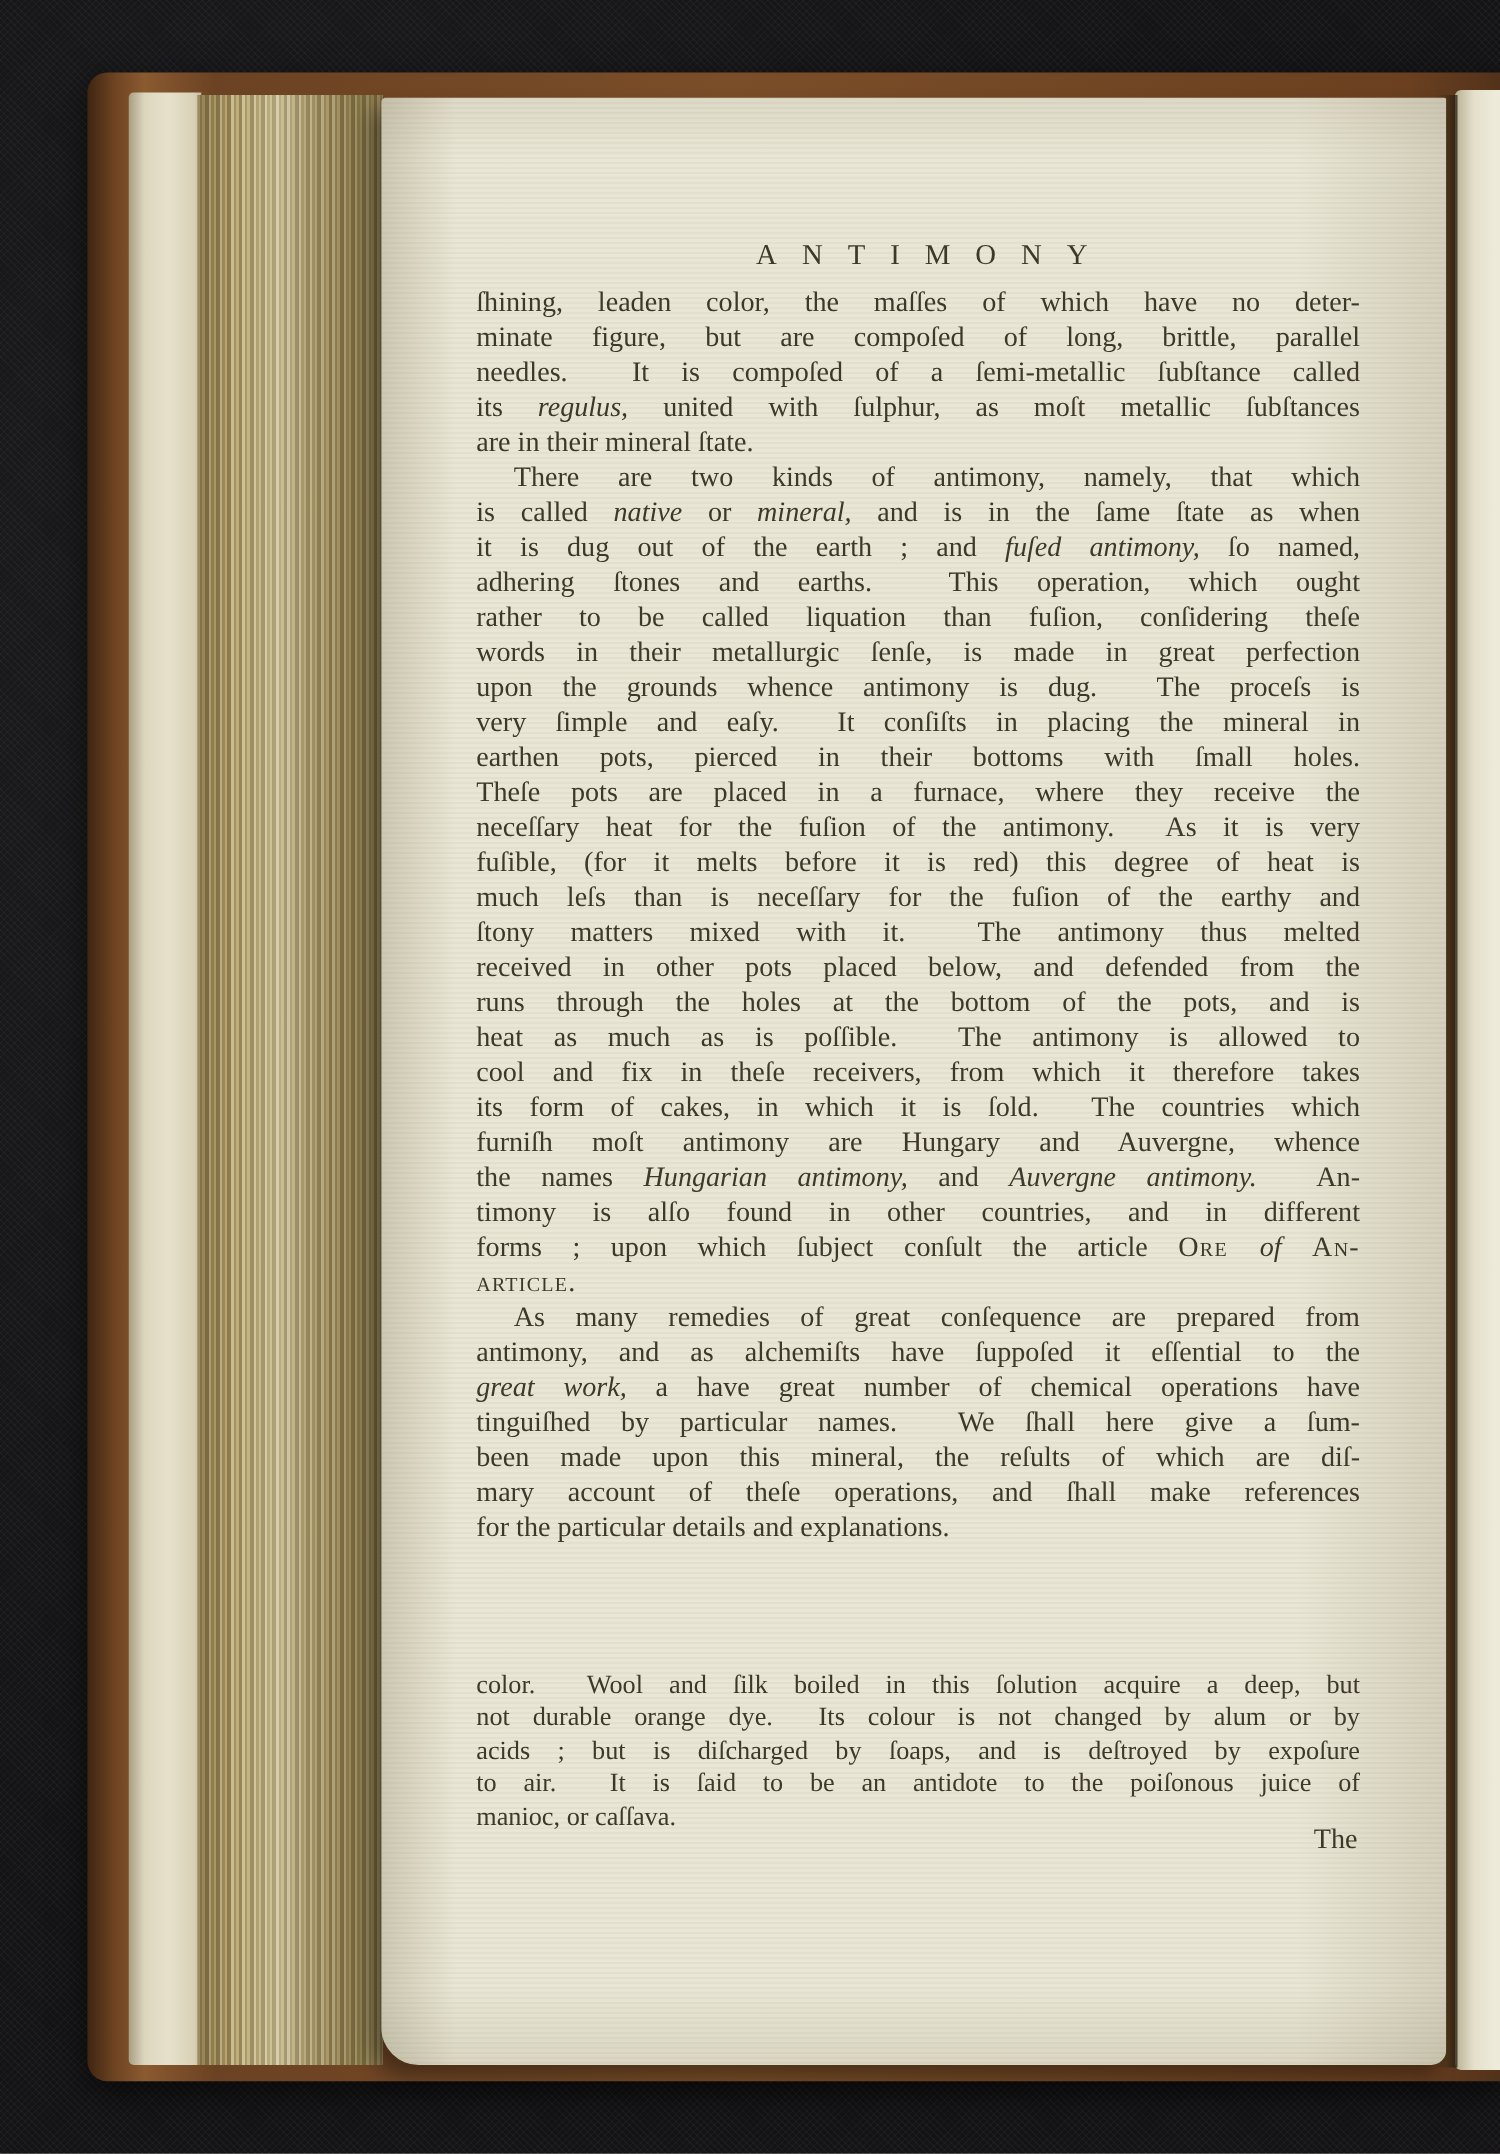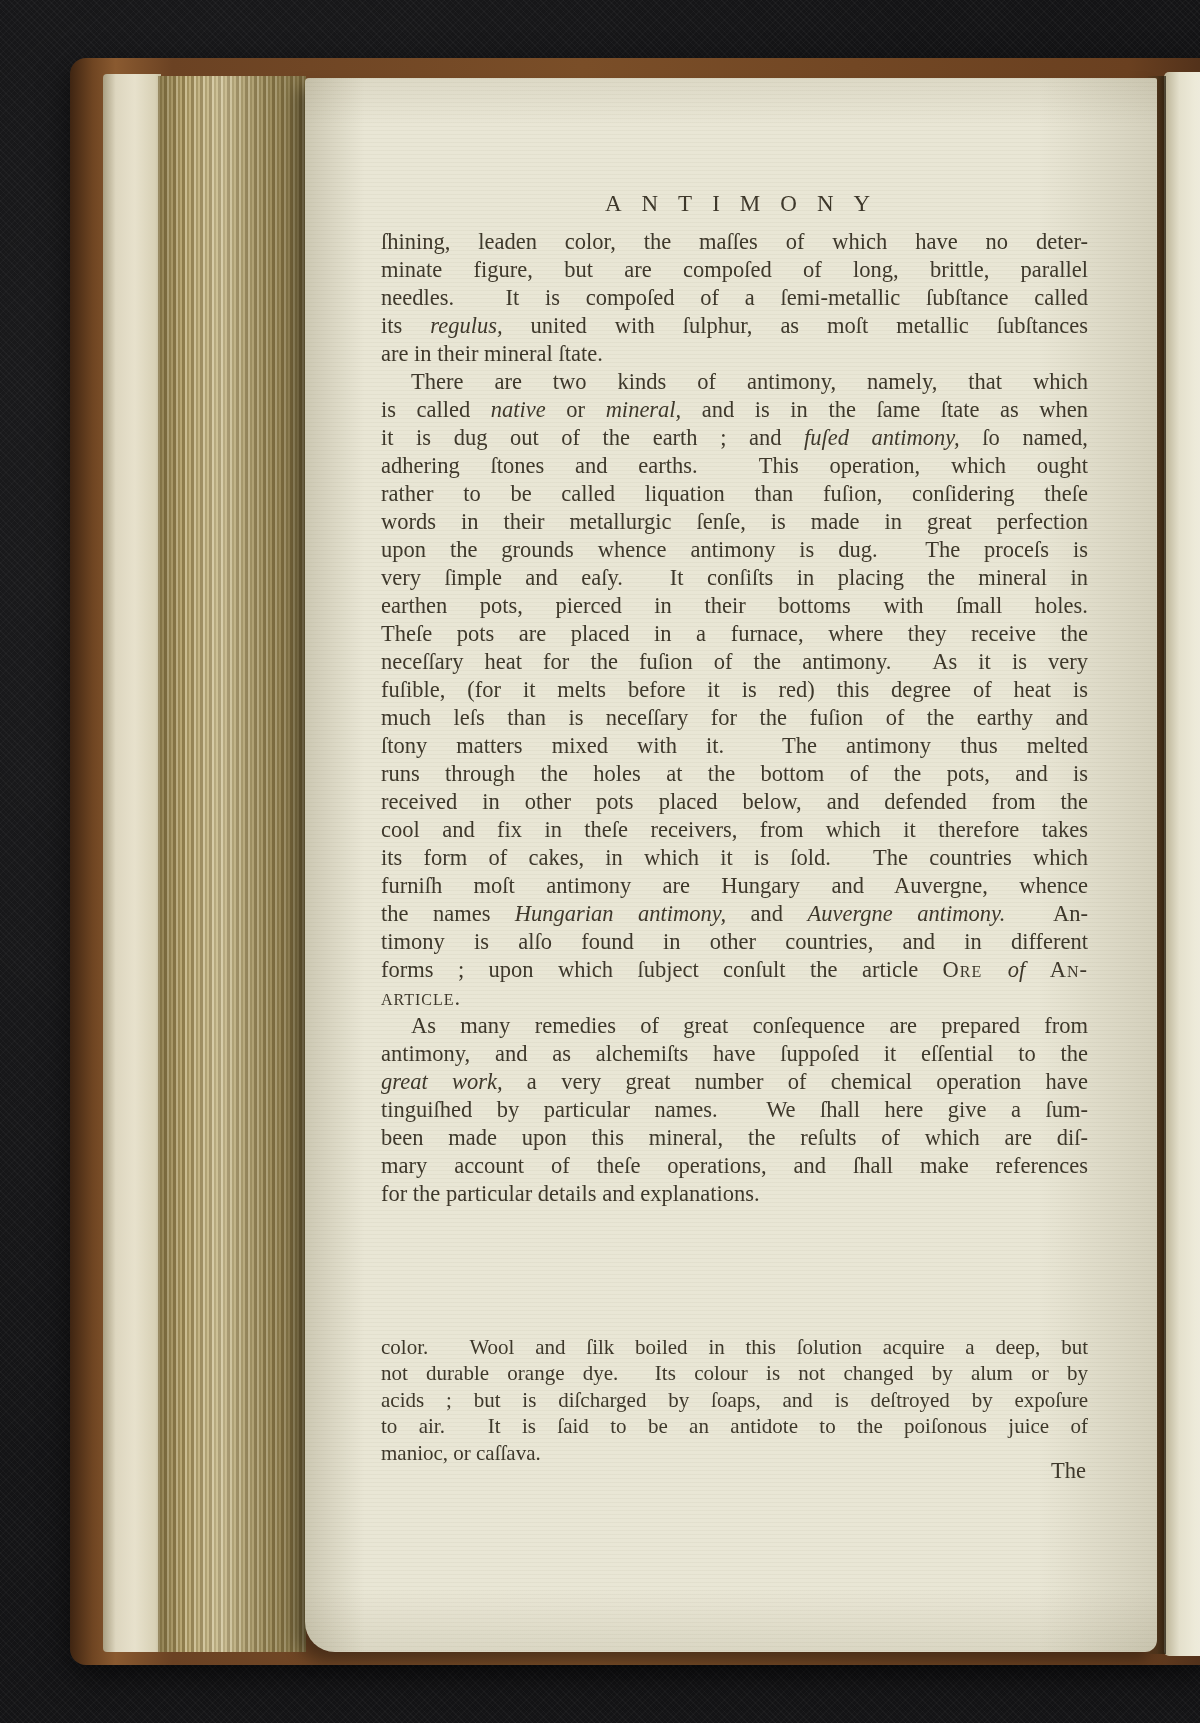--- a/index.html
+++ b/index.html
@@ -97,32 +97,33 @@
           <div class="line"><span class="seg-n">rather to be called liquation than fuſion, conſidering theſe</span></div>
           <div class="line"><span class="seg-n">words in their metallurgic ſenſe, is made in great perfection</span></div>
           <div class="line"><span class="seg-n">upon the grounds whence antimony is dug.  The proceſs is</span></div>
           <div class="line"><span class="seg-n">very ſimple and eaſy.  It conſiſts in placing the mineral in</span></div>
           <div class="line"><span class="seg-n">earthen pots, pierced in their bottoms with ſmall holes.</span></div>
           <div class="line"><span class="seg-n">Theſe pots are placed in a furnace, where they receive the</span></div>
           <div class="line"><span class="seg-n">neceſſary heat for the fuſion of the antimony.  As it is very</span></div>
           <div class="line"><span class="seg-n">fuſible, (for it melts before it is red) this degree of heat is</span></div>
           <div class="line"><span class="seg-n">much leſs than is neceſſary for the fuſion of the earthy and</span></div>
           <div class="line"><span class="seg-n">ſtony matters mixed with it.  The antimony thus melted</span></div>
+          <div class="line"><span class="seg-n">received in other pots placed below, and defended from the</span></div>
           <div class="line"><span class="seg-n">runs through the holes at the bottom of the pots, and is</span></div>
-          <div class="line"><span class="seg-n">received in other pots placed below, and defended from the</span></div>
+          <div class="line"><span class="seg-n">heat as much as is poſſible.  The antimony is allowed to</span></div>
           <div class="line"><span class="seg-n">cool and fix in theſe receivers, from which it therefore takes</span></div>
           <div class="line"><span class="seg-n">its form of cakes, in which it is ſold.  The countries which</span></div>
           <div class="line"><span class="seg-n">furniſh moſt antimony are Hungary and Auvergne, whence</span></div>
           <div class="line"><span class="seg-n">the names </span><span class="seg-i">Hungarian antimony,</span><span class="seg-n"> and </span><span class="seg-i">Auvergne antimony.</span><span class="seg-n">  An-</span></div>
           <div class="line"><span class="seg-n">timony is alſo found in other countries, and in different</span></div>
           <div class="line"><span class="seg-n">forms ; upon which ſubject conſult the article </span><span class="seg-sc">Ore </span><span class="seg-i">of </span><span class="seg-sc">An-</span></div>
           <div class="line last"><span class="seg-sc">article.</span></div>
           <div class="line indent"><span class="seg-n">As many remedies of great conſequence are prepared from</span></div>
           <div class="line"><span class="seg-n">antimony, and as alchemiſts have ſuppoſed it eſſential to the</span></div>
-          <div class="line"><span class="seg-i">great work,</span><span class="seg-n"> a very great number of chemical operation have</span></div>
+          <div class="line"><span class="seg-i">great work,</span><span class="seg-n"> a have great number of chemical operations have</span></div>
           <div class="line"><span class="seg-n">tinguiſhed by particular names.  We ſhall here give a ſum-</span></div>
           <div class="line"><span class="seg-n">been made upon this mineral, the reſults of which are diſ-</span></div>
           <div class="line"><span class="seg-n">mary account of theſe operations, and ſhall make references</span></div>
           <div class="line last"><span class="seg-n">for the particular details and explanations.</span></div>
         </div>
       <div class="footnote-block" id="footnote">
           <div class="line"><span class="seg-n">color.  Wool and ſilk boiled in this ſolution acquire a deep, but</span></div>
           <div class="line"><span class="seg-n">not durable orange dye.  Its colour is not changed by alum or by</span></div>
           <div class="line"><span class="seg-n">acids ; but is diſcharged by ſoaps, and is deſtroyed by expoſure</span></div>
           <div class="line"><span class="seg-n">to air.  It is ſaid to be an antidote to the poiſonous juice of</span></div>

